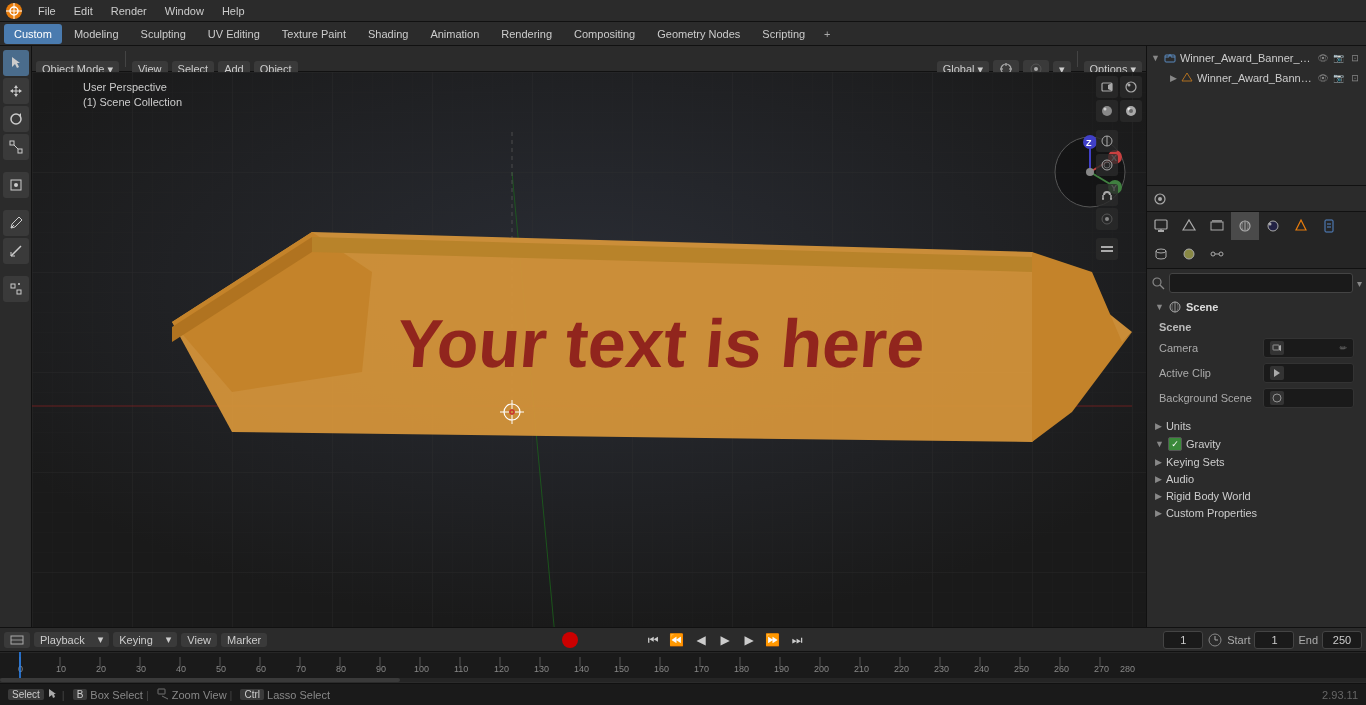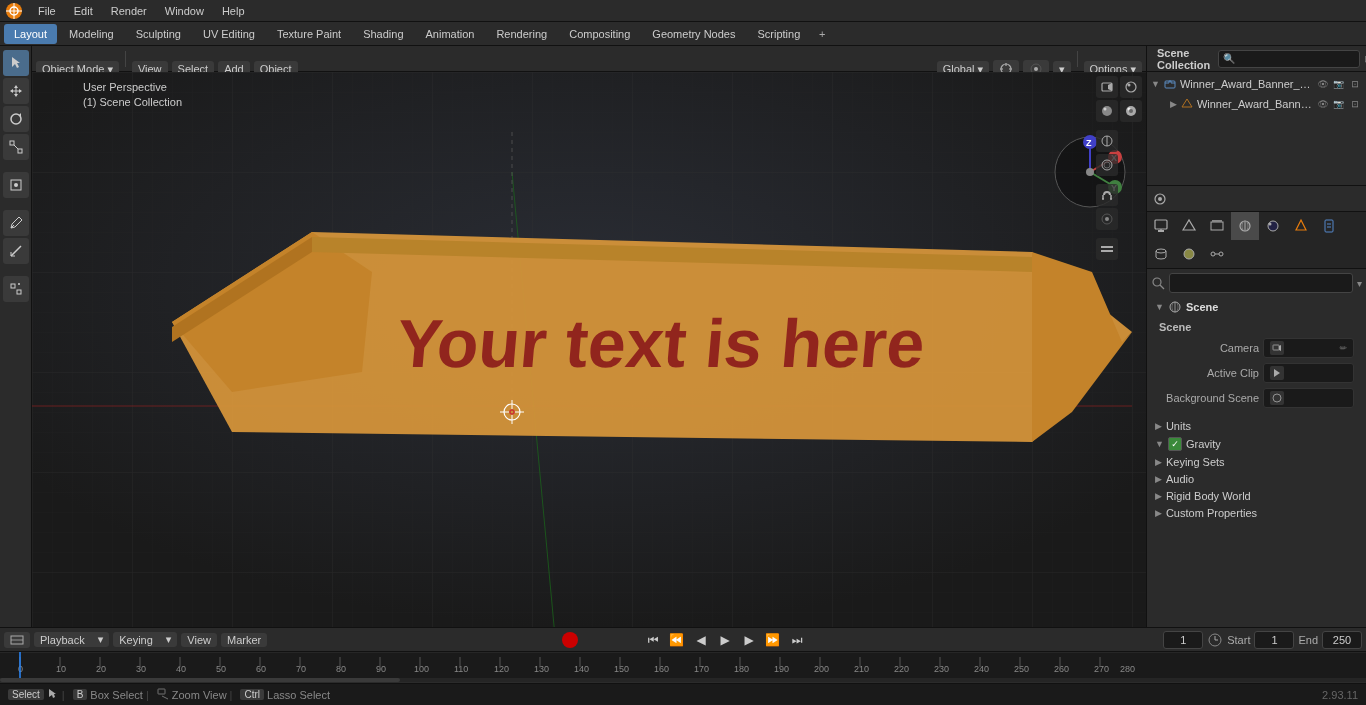--- a/index.html
+++ b/index.html
@@ -357,21 +357,21 @@
       display: flex;
       align-items: center;
       gap: 4px;
       margin-bottom: 3px;
       height: 22px;
     }
     .prop-label {
       width: 100px;
       font-size: 11px;
       color: #aaa;
-      text-align: right;
+      text-align: left;
       flex-shrink: 0;
     }
     .prop-value {
       flex: 1;
       background: #1a1a1a;
       border: 1px solid #333;
       border-radius: 3px;
       height: 20px;
       display: flex;
       align-items: center;
@@ -527,21 +527,21 @@
     </svg>
   </div>
   <div class="menu-bar-item">File</div>
   <div class="menu-bar-item">Edit</div>
   <div class="menu-bar-item">Render</div>
   <div class="menu-bar-item">Window</div>
   <div class="menu-bar-item">Help</div>
 </div>
 
 <div class="workspace-tabs">
-  <div class="workspace-tab active">Layout</div>
+  <div class="workspace-tab active">Custom</div>
   <div class="workspace-tab">Modeling</div>
   <div class="workspace-tab">Sculpting</div>
   <div class="workspace-tab">UV Editing</div>
   <div class="workspace-tab">Texture Paint</div>
   <div class="workspace-tab">Shading</div>
   <div class="workspace-tab">Animation</div>
   <div class="workspace-tab">Rendering</div>
   <div class="workspace-tab">Compositing</div>
   <div class="workspace-tab">Geometry Nodes</div>
   <div class="workspace-tab">Scripting</div>
@@ -792,33 +792,20 @@
               <rect x="1" y="8" width="12" height="2" fill="#aaa"></rect>
             </svg>
         </div>
       </div>
     </div>
   </div>
 
   <div class="right-panel">
 
     <div class="outliner">
-      <div class="outliner-header">
-        <svg width="14" height="14" viewBox="0 0 14 14">
-          <rect x="1" y="1" width="5" height="5" fill="none" stroke="#aaa" stroke-width="1"></rect>
-          <rect x="7" y="1" width="6" height="3" rx="1" fill="#aaa"></rect>
-          <rect x="7" y="7" width="6" height="3" rx="1" fill="#aaa"></rect>
-          <rect x="1" y="8" width="5" height="5" fill="none" stroke="#aaa" stroke-width="1"></rect>
-        </svg>
-        <span class="outliner-title">Scene Collection</span>
-        <div style="flex:1"></div>
-        <input class="outliner-search" type="text" placeholder="🔍" style="">
-        <div class="outliner-action-btn">⊟</div>
-
-      </div>
       <div class="outliner-content">
 
         <div class="outliner-item">
           <span style="color:#888;font-size:9px;">▼</span>
           <div class="outliner-item-icon">
             <svg width="12" height="12" viewBox="0 0 12 12">
                 <rect x="1" y="3" width="10" height="7" rx="1" fill="none" stroke="#5a8abf" stroke-width="1"></rect>
                 <path d="M1,5 L5,5 L5,3 L7,3 L7,5 L11,5" stroke="#5a8abf" stroke-width="1" fill="none"></path>
               </svg>
           </div>

